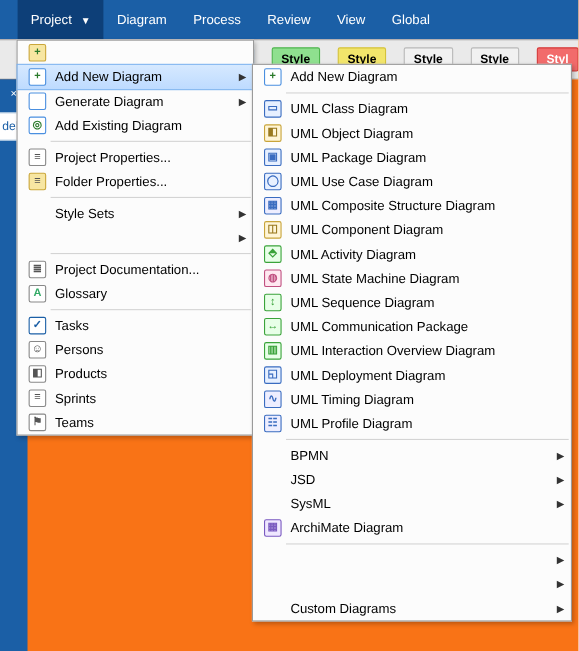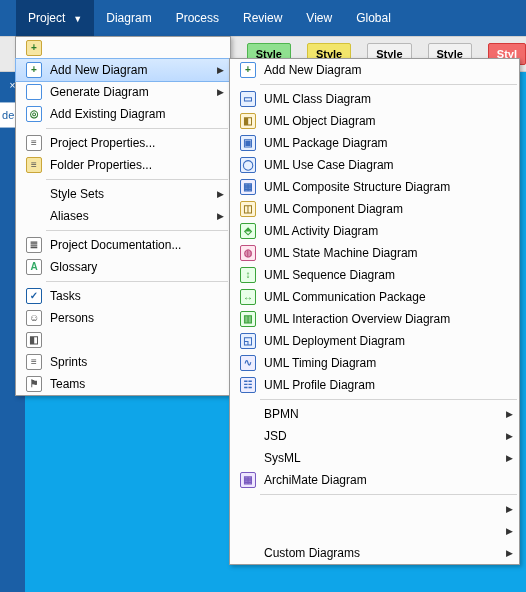--- a/index.html
+++ b/index.html
@@ -1,16 +1,16 @@
 <!DOCTYPE html>
 <html><head>
 <meta charset="utf-8">
 <style>
 html,body{margin:0;padding:0;font-family:"Segoe UI",Tahoma,sans-serif;font-size:12px;color:#000;background:#fff}
-#root{position:relative;width:526px;height:592px;overflow:hidden;background:#0ea5e9}
+#root{position:relative;width:526px;height:592px;overflow:hidden;background:#f97316}
 .menubar{position:absolute;left:0;top:0;width:526px;height:36px;background:#1b5fa6;display:flex;align-items:center;padding-left:16px;box-sizing:border-box;color:#fff;font-size:12px}
 .menubar .mitem{height:36px;line-height:36px;padding:0 12px;cursor:pointer}
 .menubar .mitem.active{background:#0d3f78}
 .menubar .mitem .drop{margin-left:8px;font-size:9px}
 .toolbar{position:absolute;left:0;top:36px;width:526px;height:36px;background:#eaeaea;border-top:1px solid #cfcfcf;border-bottom:1px solid #cfcfcf;box-sizing:border-box;display:flex;align-items:center}
 .toolbar .tleft{width:229px;height:100%}
 .toolbar .ticons{display:flex;align-items:center;gap:4px;margin-left:4px}
 .tbtn{width:22px;height:22px;border:1px solid transparent;border-radius:2px;display:flex;align-items:center;justify-content:center}
 .sep{width:1px;height:20px;background:#c8c8c8;margin:0 4px}
 .stylebtn{height:20px;line-height:20px;padding:0 8px;font-size:11px;color:#000;border-radius:2px;border:1px solid;cursor:pointer;font-weight:600}
@@ -128,21 +128,20 @@
         <span class="iconcell">
           <span class="ic" style="visibility: hidden;"></span>
         </span>
         <span class="label">Style Sets</span>
         <span class="arrow">▶</span>
       </div>
       <div class="row">
         <span class="iconcell">
           <span class="ic" style="visibility: hidden;"></span>
         </span>
-        <span class="label">Aliases</span>
         <span class="arrow">▶</span>
       </div>
       <div class="msep"></div>
       <div class="row">
         <span class="iconcell">
           <span class="ic" style="background: rgb(255, 255, 255); border: 1px solid rgb(136, 136, 136); color: rgb(85, 85, 85);">≣</span>
         </span>
         <span class="label">Project Documentation...</span>
       </div>
       <div class="row">
@@ -161,20 +160,21 @@
       <div class="row">
         <span class="iconcell">
           <span class="ic" style="background: rgb(255, 255, 255); border: 1px solid rgb(136, 136, 136); color: rgb(85, 85, 85);">☺</span>
         </span>
         <span class="label">Persons</span>
       </div>
       <div class="row">
         <span class="iconcell">
           <span class="ic" style="background: rgb(255, 255, 255); border: 1px solid rgb(136, 136, 136); color: rgb(85, 85, 85);">◧</span>
         </span>
+        <span class="label">Products</span>
       </div>
       <div class="row">
         <span class="iconcell">
           <span class="ic" style="background: rgb(255, 255, 255); border: 1px solid rgb(136, 136, 136); color: rgb(85, 85, 85);">≡</span>
         </span>
         <span class="label">Sprints</span>
       </div>
       <div class="row">
         <span class="iconcell">
           <span class="ic" style="background: rgb(255, 255, 255); border: 1px solid rgb(136, 136, 136); color: rgb(85, 85, 85);">⚑</span>

